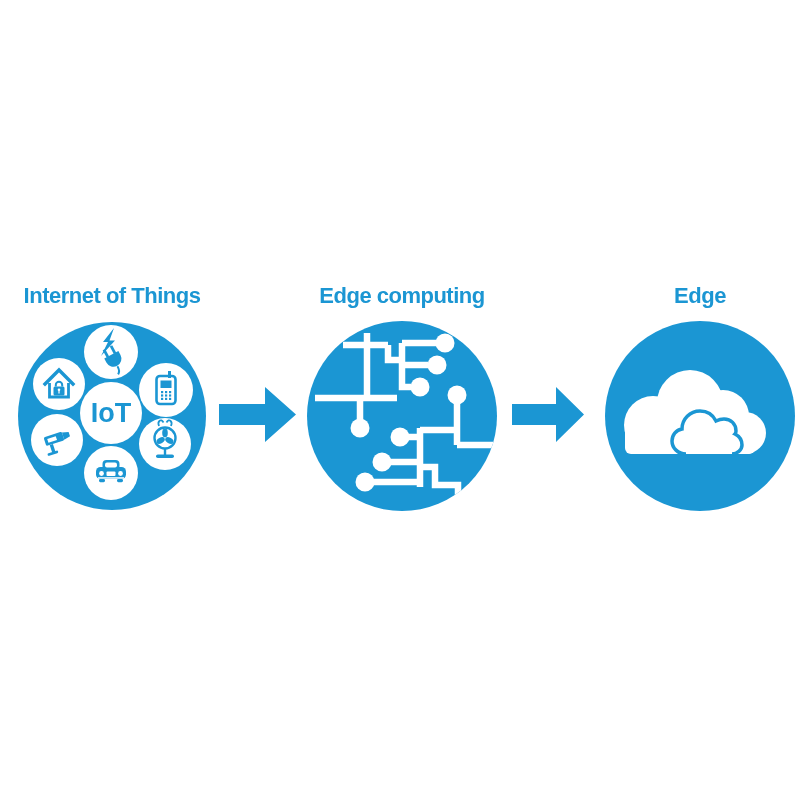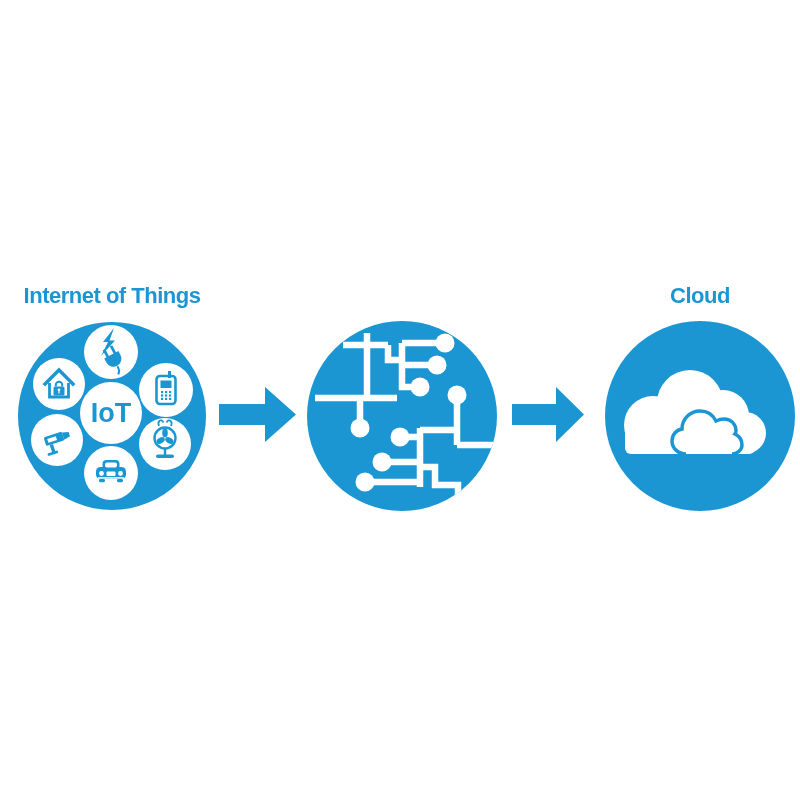--- a/index.html
+++ b/index.html
@@ -113,20 +113,21 @@
       <circle cx="94" cy="92" r="31" class="white-fill"></circle>
       <text x="94" y="101" text-anchor="middle" font-size="27" font-weight="bold" fill="#1b96d3">IoT</text>
     </svg>
   </div>
 
   <svg class="arrow" id="arrow-1" width="78" height="57" viewBox="0 0 78 57">
     <polygon class="blue-fill" points="0,18 46,18 46,1 77,28.5 46,56 46,39 0,39"></polygon>
   </svg>
 
   <div class="stage" id="stage-edge">
+    <h2 class="stage-title">Edge computing</h2>
     <svg width="190" height="190" viewBox="0 0 190 190">
       <defs>
         <clipPath id="edgeclip">
             <circle cx="95" cy="95" r="95"></circle>
           </clipPath>
       </defs>
       <circle cx="95" cy="95" r="95" class="blue-fill"></circle>
       <g clip-path="url(#edgeclip)">
         <g fill="none" stroke="#ffffff" stroke-width="6.5">
           <path d="M60,12 V74"></path>
@@ -159,21 +160,21 @@
         </g>
       </g>
     </svg>
   </div>
 
   <svg class="arrow" id="arrow-2" width="73" height="57" viewBox="0 0 73 57">
     <polygon class="blue-fill" points="0,18 44,18 44,1 72,28.5 44,56 44,39 0,39"></polygon>
   </svg>
 
   <div class="stage" id="stage-cloud">
-    <h2 class="stage-title">Cloud</h2>
+    <h2 class="stage-title">Edge</h2>
     <svg width="190" height="190" viewBox="0 0 190 190">
       <circle cx="95" cy="95" r="95" class="blue-fill"></circle>
 
       <g class="white-fill">
         <circle cx="48" cy="104" r="29"></circle>
         <circle cx="85" cy="82" r="33"></circle>
         <circle cx="118" cy="95" r="26"></circle>
         <circle cx="140" cy="112" r="21"></circle>
         <rect x="20" y="104" width="130" height="29" rx="6"></rect>
       </g>

